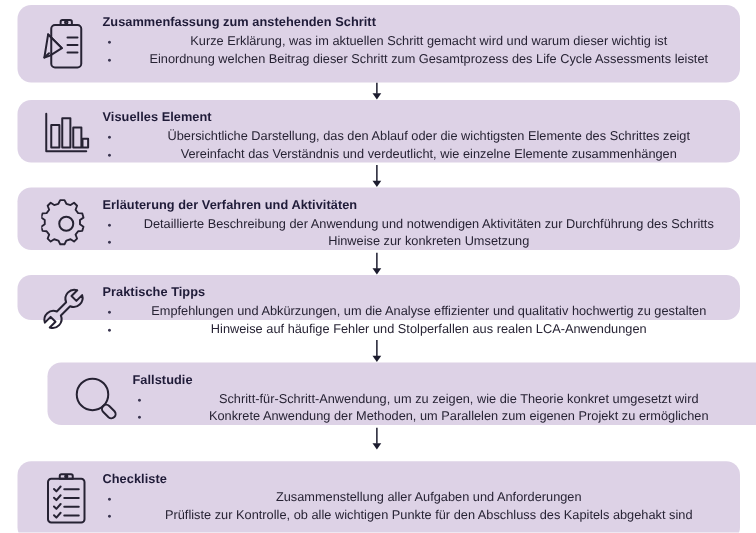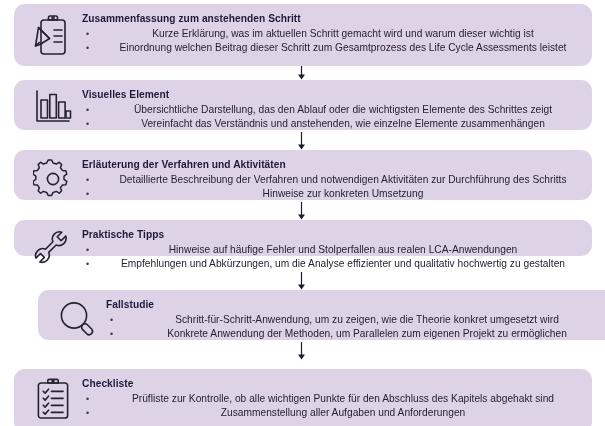--- a/index.html
+++ b/index.html
@@ -128,21 +128,21 @@
           <rect x="15.8" y="5.5" width="6.5" height="23.5"></rect>
           <rect x="24.6" y="13" width="6.5" height="16"></rect>
           <rect x="32" y="22" width="4.5" height="7"></rect>
         </g>
       </svg>
     </div>
     <div class="step-body">
       <div class="step-title">Visuelles Element</div>
       <ul class="bullet-list">
         <li class="bullet-item">Übersichtliche Darstellung, das den Ablauf oder die wichtigsten Elemente des Schrittes zeigt</li>
-        <li class="bullet-item">Vereinfacht das Verständnis und anstehenden, wie einzelne Elemente zusammenhängen</li>
+        <li class="bullet-item">Vereinfacht das Verständnis und verdeutlicht, wie einzelne Elemente zusammenhängen</li>
       </ul>
     </div>
   </div>
 
   <div class="connector" style="top:132px;height:18px;">
     <svg width="11" height="18" viewBox="0 0 11 18">
       <path d="M5.5 0 v13" stroke="#1c1c2e" stroke-width="1.2" fill="none"></path>
       <path d="M2 12.5 L9 12.5 L5.5 17.5 z" fill="#1c1c2e"></path>
     </svg>
   </div>
@@ -153,21 +153,21 @@
         <g fill="none" stroke="#262233" stroke-width="1.6" stroke-linejoin="round" stroke-linecap="round">
           <path d="M20 2.5
                    l3.6 1.1 l3.0 -2.0 l2.6 2.6 l-1.3 3.4 l2.2 2.9 l3.6 0.3 l1.0 3.6 l-3.0 2.1 l0 3.6 l3.0 2.1 l-1.0 3.6 l-3.6 0.3 l-2.2 2.9 l1.3 3.4 l-2.6 2.6 l-3.0 -2.0 l-3.6 1.1 l-1.6 3.2 l-3.7 0 l-1.6 -3.2 l-3.6 -1.1 l-3.0 2.0 l-2.6 -2.6 l1.3 -3.4 l-2.2 -2.9 l-3.6 -0.3 l-1.0 -3.6 l3.0 -2.1 l0 -3.6 l-3.0 -2.1 l1.0 -3.6 l3.6 -0.3 l2.2 -2.9 l-1.3 -3.4 l2.6 -2.6 l3.0 2.0 l3.6 -1.1 l1.6 -3.2 l3.7 0 z" transform="translate(0.2,0.4) scale(0.93) translate(1.4,1.4)"></path>
           <circle cx="20" cy="20" r="5.6"></circle>
         </g>
       </svg>
     </div>
     <div class="step-body">
       <div class="step-title">Erläuterung der Verfahren und Aktivitäten</div>
       <ul class="bullet-list">
-        <li class="bullet-item">Detaillierte Beschreibung der Verfahren und notwendigen Aktivitäten zur Durchführung des Schritts</li>
+        <li class="bullet-item">Detaillierte Beschreibung der Anwendung und notwendigen Aktivitäten zur Durchführung des Schritts</li>
         <li class="bullet-item">Hinweise zur konkreten Umsetzung</li>
       </ul>
     </div>
   </div>
 
   <div class="connector" style="top:202px;height:18px;">
     <svg width="11" height="18" viewBox="0 0 11 18">
       <path d="M5.5 0 v13" stroke="#1c1c2e" stroke-width="1.2" fill="none"></path>
       <path d="M2 12.5 L9 12.5 L5.5 17.5 z" fill="#1c1c2e"></path>
     </svg>
@@ -185,22 +185,22 @@
                    a7.2 7.2 0 0 0 8.9 -9.6
                    l7.4 -7.4
                    a7.2 7.2 0 0 0 9.6 -8.9
                    l-4.6 4.6 l-3.9 -3.9 z"></path>
         </g>
       </svg>
     </div>
     <div class="step-body">
       <div class="step-title">Praktische Tipps</div>
       <ul class="bullet-list">
+        <li class="bullet-item">Empfehlungen und Abkürzungen, um die Analyse effizienter und qualitativ hochwertig zu gestalten</li>
         <li class="bullet-item">Hinweise auf häufige Fehler und Stolperfallen aus realen LCA-Anwendungen</li>
-        <li class="bullet-item">Empfehlungen und Abkürzungen, um die Analyse effizienter und qualitativ hochwertig zu gestalten</li>
       </ul>
     </div>
   </div>
 
   <div class="connector" style="top:272px;height:18px;">
     <svg width="11" height="18" viewBox="0 0 11 18">
       <path d="M5.5 0 v13" stroke="#1c1c2e" stroke-width="1.2" fill="none"></path>
       <path d="M2 12.5 L9 12.5 L5.5 17.5 z" fill="#1c1c2e"></path>
     </svg>
   </div>
@@ -249,19 +249,19 @@
           <path d="M8.2 27.2 l1.9 1.9 l3.4 -3.9"></path>
           <path d="M16.4 27.4 h11.6"></path>
           <path d="M8.2 34.2 l1.9 1.9 l3.4 -3.9"></path>
           <path d="M16.4 34.4 h11.6"></path>
         </g>
       </svg>
     </div>
     <div class="step-body">
       <div class="step-title">Checkliste</div>
       <ul class="bullet-list">
+        <li class="bullet-item">Zusammenstellung aller Aufgaben und Anforderungen</li>
         <li class="bullet-item">Prüfliste zur Kontrolle, ob alle wichtigen Punkte für den Abschluss des Kapitels abgehakt sind</li>
-        <li class="bullet-item">Zusammenstellung aller Aufgaben und Anforderungen</li>
       </ul>
     </div>
   </div>
 
 </div>
 
 </body></html>

